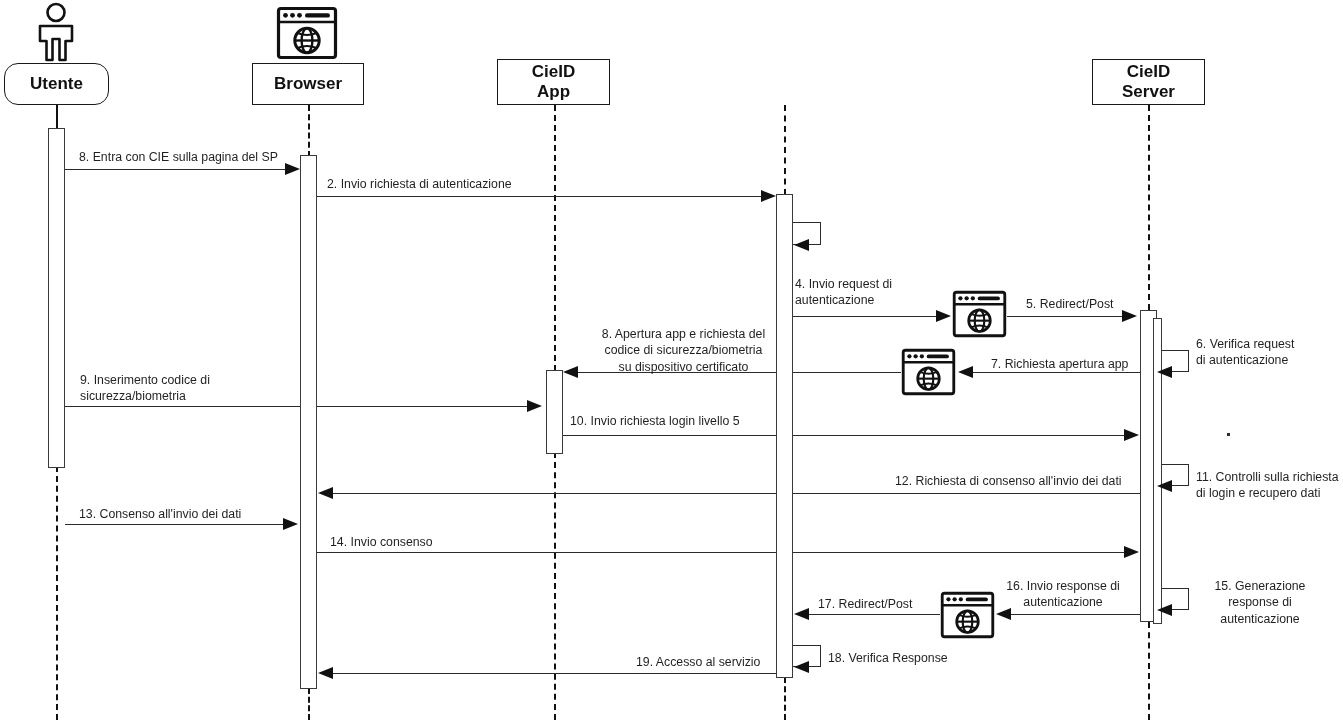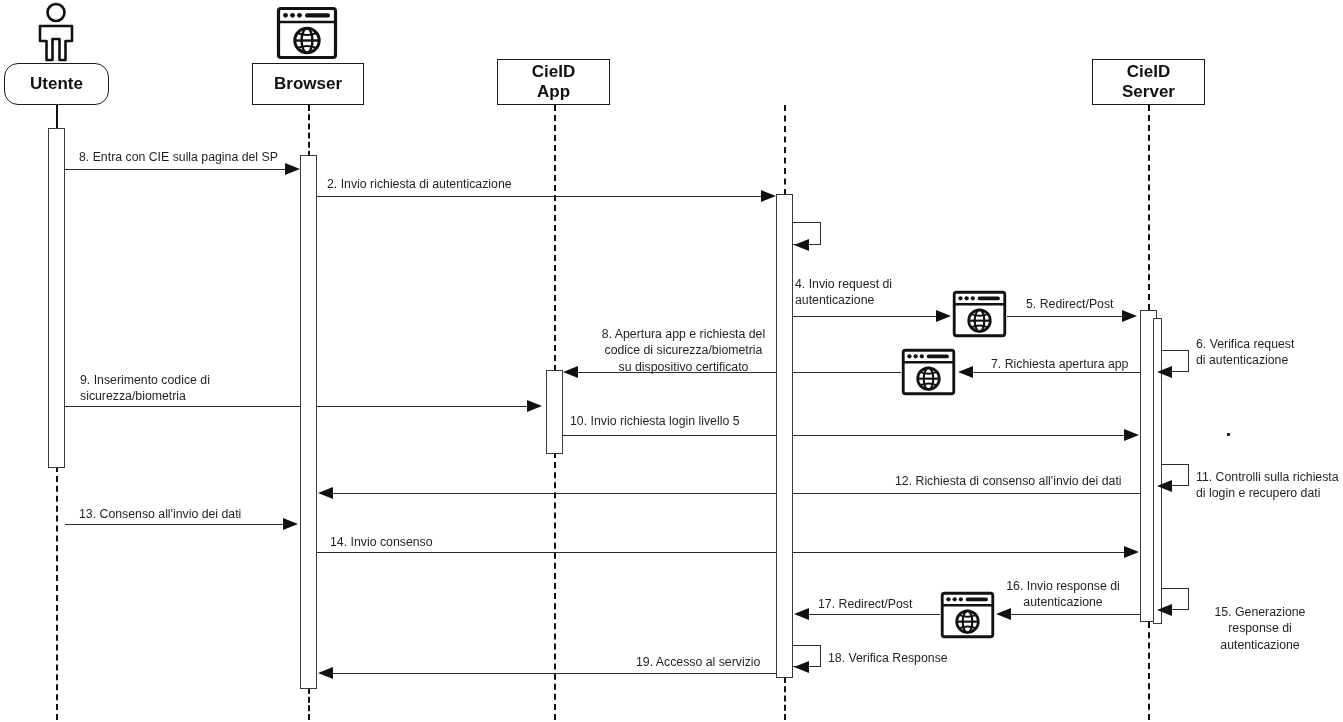--- a/index.html
+++ b/index.html
@@ -268,21 +268,21 @@
   <div class="msg-line" style="left:65px; top:524px; width:222px;"></div>
   <div class="arrowhead arrow-right" style="left:283px; top:517.5px;"></div>
   <div class="msg-label" style="left:79px; top:506px;">13. Consenso all'invio dei dati</div>
 
   <div class="msg-line" style="left:317px; top:552px; width:812px;"></div>
   <div class="arrowhead arrow-right" style="left:1124px; top:545.5px;"></div>
   <div class="msg-label" style="left:330px; top:534px;">14. Invio consenso</div>
 
   <div class="selfmsg" style="left:1162px; top:588px; width:27px; height:22px;"></div>
   <div class="arrowhead arrow-left" style="left:1157px; top:603.5px;"></div>
-  <div class="msg-label center" style="left:1196px; top:578px; width:128px;margin-top:26px;">15. Generazione
+  <div class="msg-label center" style="left:1196px; top:578px; width:128px;">15. Generazione
 response di
 autenticazione</div>
 
   <div class="msg-line" style="left:1003px; top:614px; width:137px;"></div>
   <div class="arrowhead arrow-left" style="left:996px; top:607.5px;"></div>
   <div class="msg-label center" style="left:1000px; top:578px; width:126px;">16. Invio response di
 autenticazione</div>
 
   <div class="browser-icon" style="left:940px; top:591px; width:55px; height:48px;">
     <svg viewBox="0 0 62 54" width="55" height="48" aria-hidden="true">

